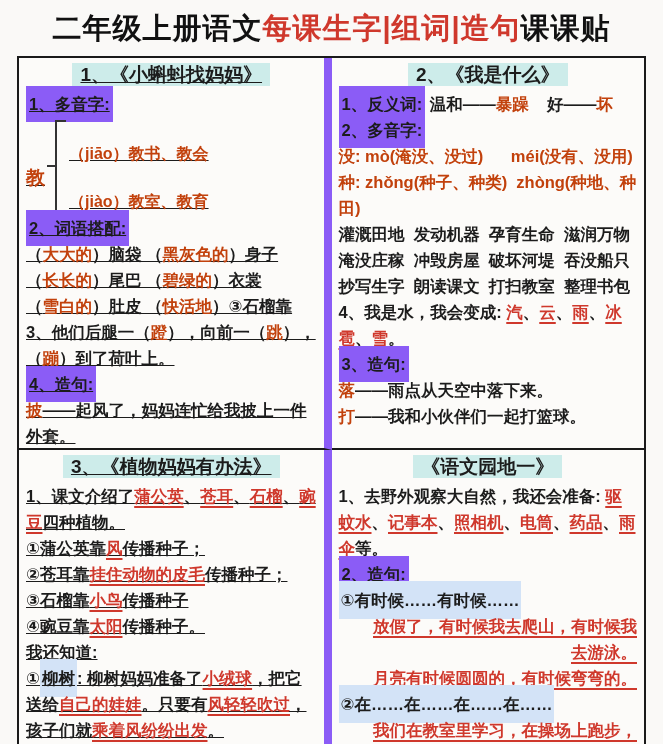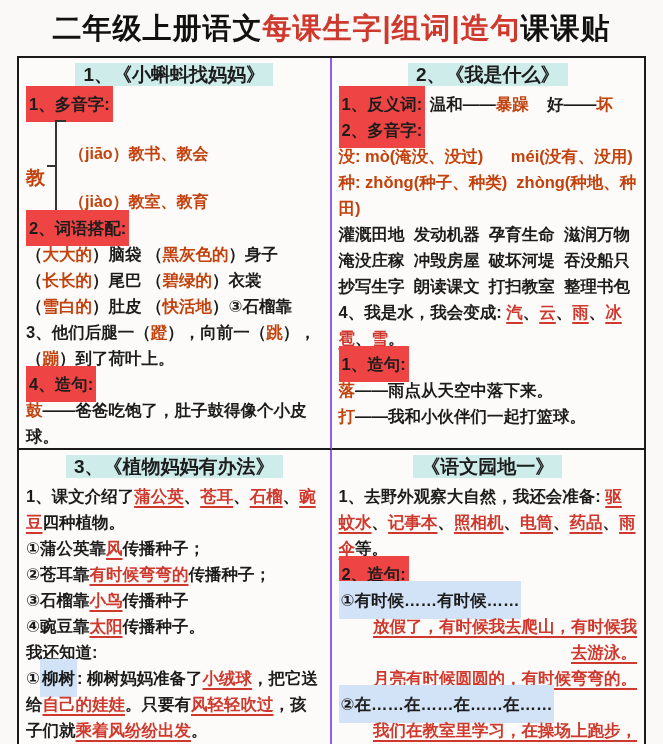--- a/index.html
+++ b/index.html
@@ -13,29 +13,29 @@
     margin:9px 0 7px;color:#111;
   }
   .page-title .red{color:#cf382c;}
   .grid{
     margin:0 17px;border:2px solid #1a1a1a;
     display:grid;grid-template-columns:1fr 1fr;background:#fcfbf9;
   }
   .cell{box-sizing:border-box;padding:3px 7px 6px;overflow:hidden;}
   .cell.top{height:392px;border-bottom:2px solid #1a1a1a;}
   .cell.bottom{height:400px;}
-  .cell.left{border-right:2px solid #8b5cf6;}
+  .cell.left{border-right:8px solid #8b5cf6;text-decoration:underline;}
   .cell-title{text-align:center;font-size:19px;line-height:28px;margin-bottom:2px;}
   .cell-title .hl{background:#cdecea;padding:1px 8px;}
   .line{font-size:16.5px;line-height:26px;white-space:pre-wrap;}
   .line.indent{text-indent:2em;text-align:right;}
   .t-k{color:#1c1c1c;}
   .t-r{color:#c2410c;margin-top:24px;}
   .t-ru{color:#cf382c;text-decoration:underline;text-decoration-thickness:1.5px;text-underline-offset:4px;}
-  .t-hg{background:#ef4444;padding:9px 3px;}
+  .t-hg{background:#8b5cf6;padding:9px 3px;}
   .t-hb{background:#d3e3f7;padding:10px 2px;}
   
   .brace-line{display:flex;align-items:center;line-height:24px;margin:1px 0;}
   .brace-char{font-size:19px;margin-right:2px;}
   .brace-dash{width:8px;height:2px;background:#333;flex:none;}
   .bracket{flex:none;align-self:stretch;width:9px;margin:2px 3px 2px 0;
     border-left:2px solid #333;border-top:2px solid #333;border-bottom:2px solid #333;}
   .brace-rows{display:flex;flex-direction:column;}
   .brace-rows span{display:block;}
 </style>
@@ -60,47 +60,48 @@
               <span class="t-r">（jiāo）教书、教会</span>
               <span class="t-r">（jiào）教室、教育</span>
             </span>
           </div>
           <div class="line"><span class="t-hg">2、词语搭配:</span></div>
           <div class="line"><span class="t-k">（</span><span class="t-r">大大的</span><span class="t-k">）脑袋 （</span><span class="t-r">黑灰色的</span><span class="t-k">）身子</span></div>
           <div class="line"><span class="t-k">（</span><span class="t-r">长长的</span><span class="t-k">）尾巴 （</span><span class="t-r">碧绿的</span><span class="t-k">）衣裳</span></div>
           <div class="line"><span class="t-k">（</span><span class="t-r">雪白的</span><span class="t-k">）肚皮 （</span><span class="t-r">快活地</span><span class="t-k">）③石榴靠</span></div>
           <div class="line"><span class="t-k">3、他们后腿一（</span><span class="t-r">蹬</span><span class="t-k">），向前一（</span><span class="t-r">跳</span><span class="t-k">），（</span><span class="t-r">蹦</span><span class="t-k">）到了荷叶上。</span></div>
           <div class="line"><span class="t-hg">4、造句:</span></div>
+          <div class="line"><span class="t-r">披</span><span class="t-k">——起风了，妈妈连忙给我披上一件外套。</span></div>
           <div class="line"><span class="t-r">鼓</span><span class="t-k">——爸爸吃饱了，肚子鼓得像个小皮球。</span></div>
         </div>
     </section>
 
     <section class="cell top">
       <div class="cell-title"><span class="hl">2、《我是什么》</span></div>
       <div class="cell-body">
           <div class="line"><span class="t-hg">1、反义词:</span><span class="t-k"> 温和——</span><span class="t-r">暴躁</span><span class="t-k">    好——</span><span class="t-r">坏</span></div>
           <div class="line"><span class="t-hg">2、多音字:</span></div>
           <div class="line"><span class="t-r">没: mò(淹没、没过)      méi(没有、没用)</span></div>
           <div class="line"><span class="t-r">种: zhǒng(种子、种类)  zhòng(种地、种田)</span></div>
           <div class="line"><span class="t-k">灌溉田地  发动机器  孕育生命  滋润万物</span></div>
           <div class="line"><span class="t-k">淹没庄稼  冲毁房屋  破坏河堤  吞没船只</span></div>
           <div class="line"><span class="t-k">抄写生字  朗读课文  打扫教室  整理书包</span></div>
           <div class="line"><span class="t-k">4、我是水，我会变成: </span><span class="t-ru">汽</span><span class="t-k">、</span><span class="t-ru">云</span><span class="t-k">、</span><span class="t-ru">雨</span><span class="t-k">、</span><span class="t-ru">冰雹</span><span class="t-k">、</span><span class="t-ru">雪</span><span class="t-k">。</span></div>
-          <div class="line"><span class="t-hg">1、造句:</span></div>
+          <div class="line"><span class="t-hg">3、造句:</span></div>
           <div class="line"><span class="t-r">落</span><span class="t-k">——雨点从天空中落下来。</span></div>
           <div class="line"><span class="t-r">打</span><span class="t-k">——我和小伙伴们一起打篮球。</span></div>
         </div>
     </section>
 
     <section class="cell bottom left">
       <div class="cell-title"><span class="hl">3、《植物妈妈有办法》</span></div>
       <div class="cell-body">
           <div class="line"><span class="t-k">1、课文介绍了</span><span class="t-ru">蒲公英</span><span class="t-k">、</span><span class="t-ru">苍耳</span><span class="t-k">、</span><span class="t-ru">石榴</span><span class="t-k">、</span><span class="t-ru">豌豆</span><span class="t-k">四种植物。</span></div>
           <div class="line"><span class="t-k">①蒲公英靠</span><span class="t-ru">风</span><span class="t-k">传播种子；</span></div>
-          <div class="line"><span class="t-k">②苍耳靠</span><span class="t-ru">有时候弯弯的</span><span class="t-k">传播种子；</span></div>
+          <div class="line"><span class="t-k">②苍耳靠</span><span class="t-ru">挂住动物的皮毛</span><span class="t-k">传播种子；</span></div>
           <div class="line"><span class="t-k">③石榴靠</span><span class="t-ru">小鸟</span><span class="t-k">传播种子</span></div>
           <div class="line"><span class="t-k">④豌豆靠</span><span class="t-ru">太阳</span><span class="t-k">传播种子。</span></div>
           <div class="line"><span class="t-k">我还知道:</span></div>
           <div class="line"><span class="t-k">①</span><span class="t-hb">柳树</span><span class="t-k">: 柳树妈妈准备了</span><span class="t-ru">小绒球</span><span class="t-k">，把它送给</span><span class="t-ru">自己的娃娃</span><span class="t-k">。只要有</span><span class="t-ru">风轻轻吹过</span><span class="t-k">，孩子们就</span><span class="t-ru">乘着风纷纷出发</span><span class="t-k">。</span></div>
           <div class="line"></div>
         </div>
     </section>
 
     <section class="cell bottom">
       <div class="cell-title"><span class="hl">《语文园地一》</span></div>

